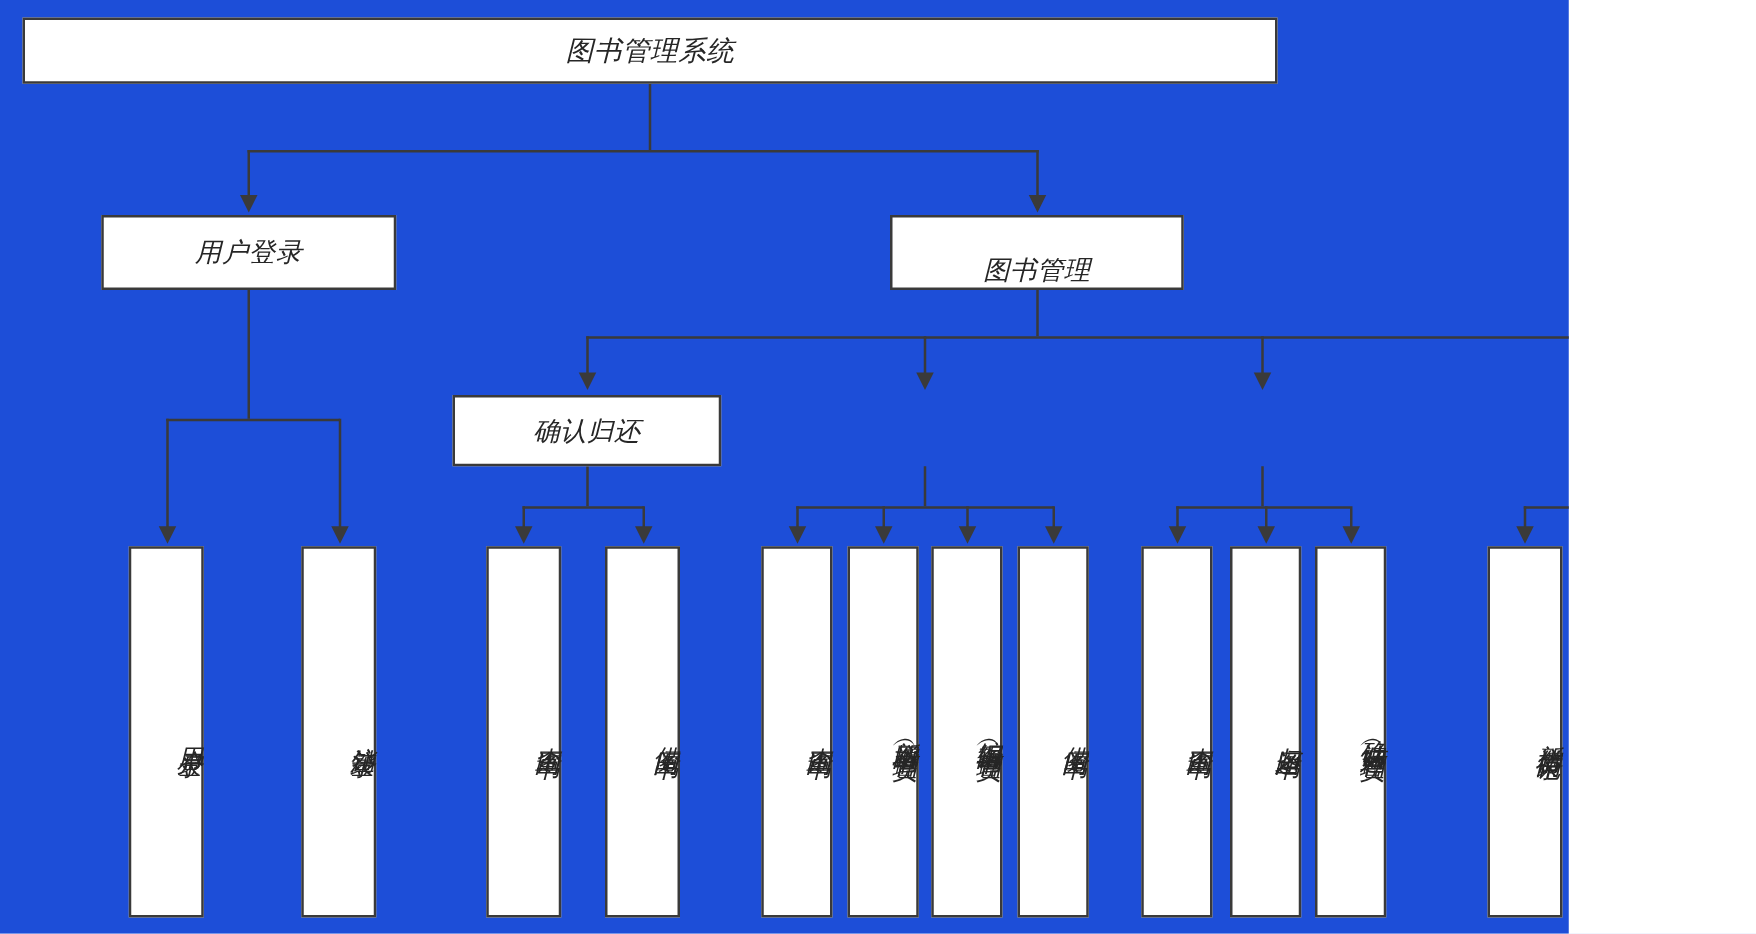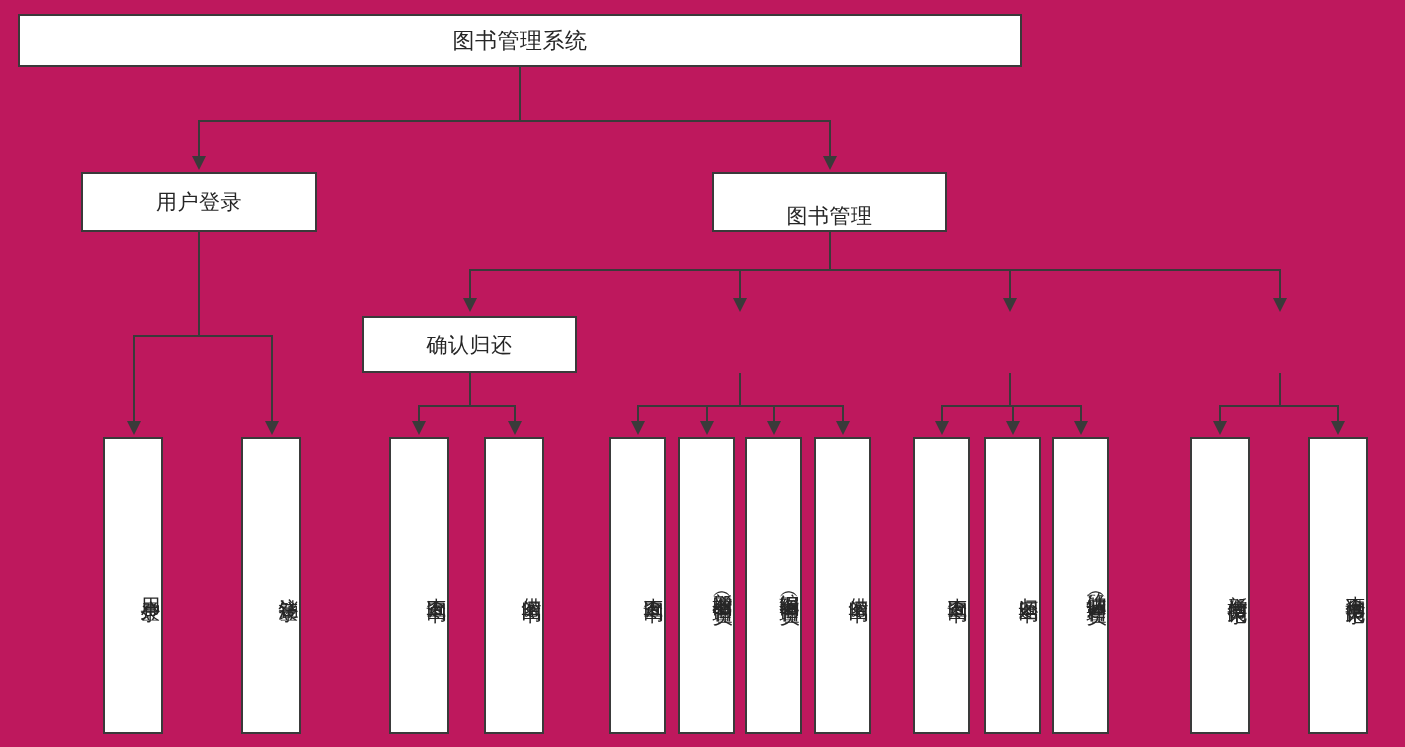--- a/index.html
+++ b/index.html
@@ -5,24 +5,25 @@
   html, body {
     margin: 0;
     padding: 0;
     background: #ffffff;
   }
   body {
     font-family: "Liberation Sans", "DejaVu Sans", sans-serif;
   }
   #canvas {
     position: relative;
-    width: 1405px;
+    width: 1255px;
     height: 747px;
-    background: #be185d;
+    background: #1d4ed8;
     overflow: hidden;
+    font-style: italic;
   }
   .node {
     position: absolute;
     box-sizing: border-box;
     border: 2px solid #3a3a3a;
     background: #ffffff;
     display: flex;
     align-items: center;
     justify-content: center;
     color: #262626;

